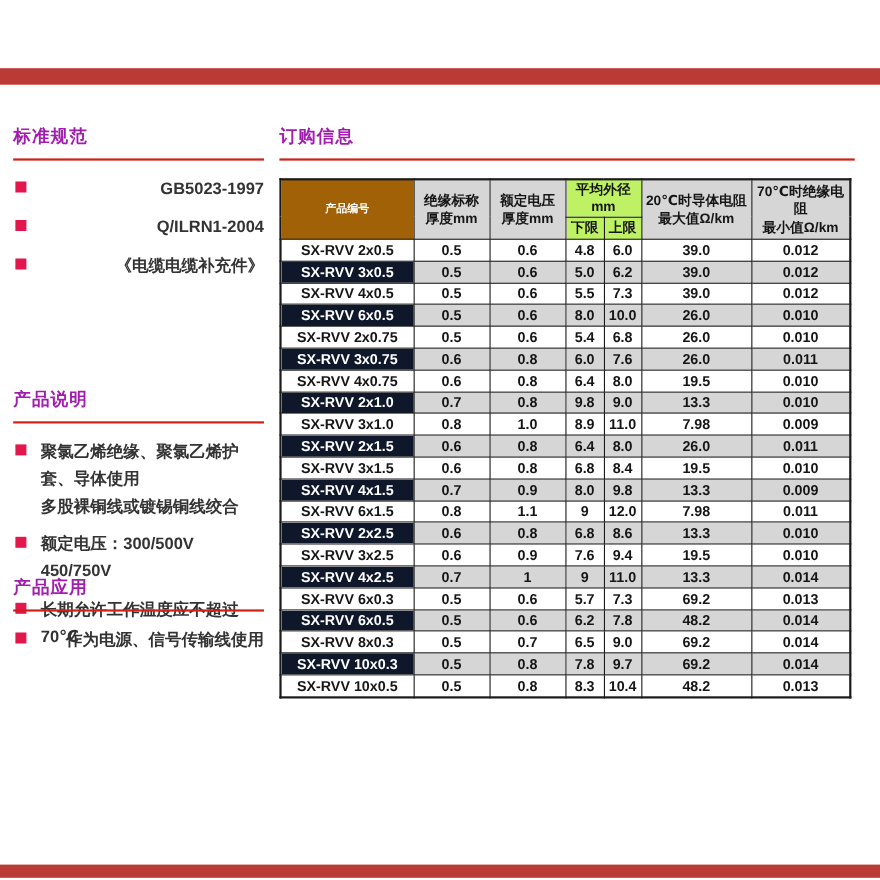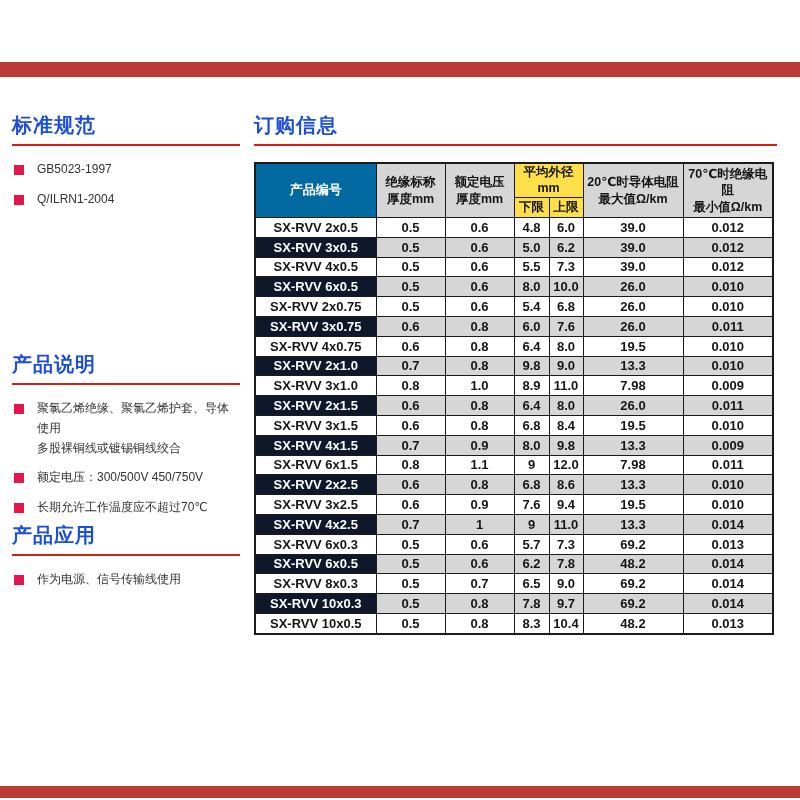--- a/index.html
+++ b/index.html
@@ -9,41 +9,41 @@
     -webkit-font-smoothing:antialiased;
   }
   .band{position:absolute;left:0;width:800px;}
   #band-top{top:62px;height:15px;}
   #band-bottom{top:786px;height:12px;}
 
   
   #sidebar{position:absolute;left:12px;top:0;width:228px;height:800px;}
   .section{position:absolute;left:0;width:228px;}
   .s0{top:113px}.s1{top:253px}.s2{top:352px}.s3{top:523px}
-  .stitle{margin:0;font-size:20px;line-height:24px;font-weight:700;color:#1d4ed8;letter-spacing:1px;}
+  .stitle{margin:0;font-size:16px;line-height:24px;font-weight:700;color:#a21caf;letter-spacing:1px;}
   .rule{height:2px;background:#D0201A;margin-top:7px;}
   .items{margin-top:9px;}
-  .bullet-item{display:flex;align-items:flex-start;padding:5px 0;font-size:12px;color:#333;line-height:1.65;font-weight:400;}
+  .bullet-item{display:flex;align-items:flex-start;padding:5px 0;font-size:15px;color:#333;line-height:1.65;font-weight:700;justify-content:space-between;}
   .sq{flex:none;width:10px;height:10px;background:#E2174B;margin:5px 13px 0 2px;}
   .itext{white-space:pre-line;}
 
   
   #orders{position:absolute;left:254px;top:113px;width:523px;}
   #orders .rule{width:523px;}
   #spec-table{
     margin-top:16px;border-collapse:collapse;table-layout:fixed;width:519px;
     text-align:center;color:#151515;border:2px solid #1a1a1a;
   }
   #spec-table th,#spec-table td{border:1.5px solid #1a1a1a;padding:0;overflow:hidden;}
   #spec-table th{
     background:#D6D6D6;font-size:12.5px;font-weight:700;line-height:1.3;
     white-space:pre-line;height:19.5px;
   }
-  #spec-table th.hdr-product{background:#0369a1;color:#ffffff;font-size:13px;font-family:Liberation Serif, serif;}
-  #spec-table th.hdr-white{background:#fde047;margin-top:13px;}
+  #spec-table th.hdr-product{background:#a16207;color:#ffffff;font-size:10px;font-family:Liberation Serif, serif;}
+  #spec-table th.hdr-white{background:#bef264;margin-top:13px;}
   #spec-table td{height:18.8px;font-size:13px;font-weight:700;background:#ffffff;}
   #spec-table tr.alt td{background:#D6D6D6;}
   #spec-table tr.alt td.cell-product{background:#0f172a;color:#ffffff;}
 </style>
 </head>
 <body>
 
 <div id="band-top" class="band" style="background: rgb(188, 58, 54);"></div>
 <div id="band-bottom" class="band" style="background: rgb(188, 58, 54);"></div>
 
@@ -52,20 +52,24 @@
       <h2 class="stitle">标准规范</h2>
       <div class="rule"></div>
       <div class="items">
         <div class="bullet-item">
           <span class="sq"></span>
           <span class="itext">GB5023-1997</span>
         </div>
         <div class="bullet-item">
           <span class="sq"></span>
           <span class="itext">Q/ILRN1-2004</span>
+        </div>
+        <div class="bullet-item">
+          <span class="sq"></span>
+          <span class="itext">《电缆电缆补充件》</span>
         </div>
       </div>
     </div>
     <div class="section s2">
       <h2 class="stitle">产品说明</h2>
       <div class="rule"></div>
       <div class="items">
         <div class="bullet-item">
           <span class="sq"></span>
           <span class="itext">聚氯乙烯绝缘、聚氯乙烯护套、导体使用

